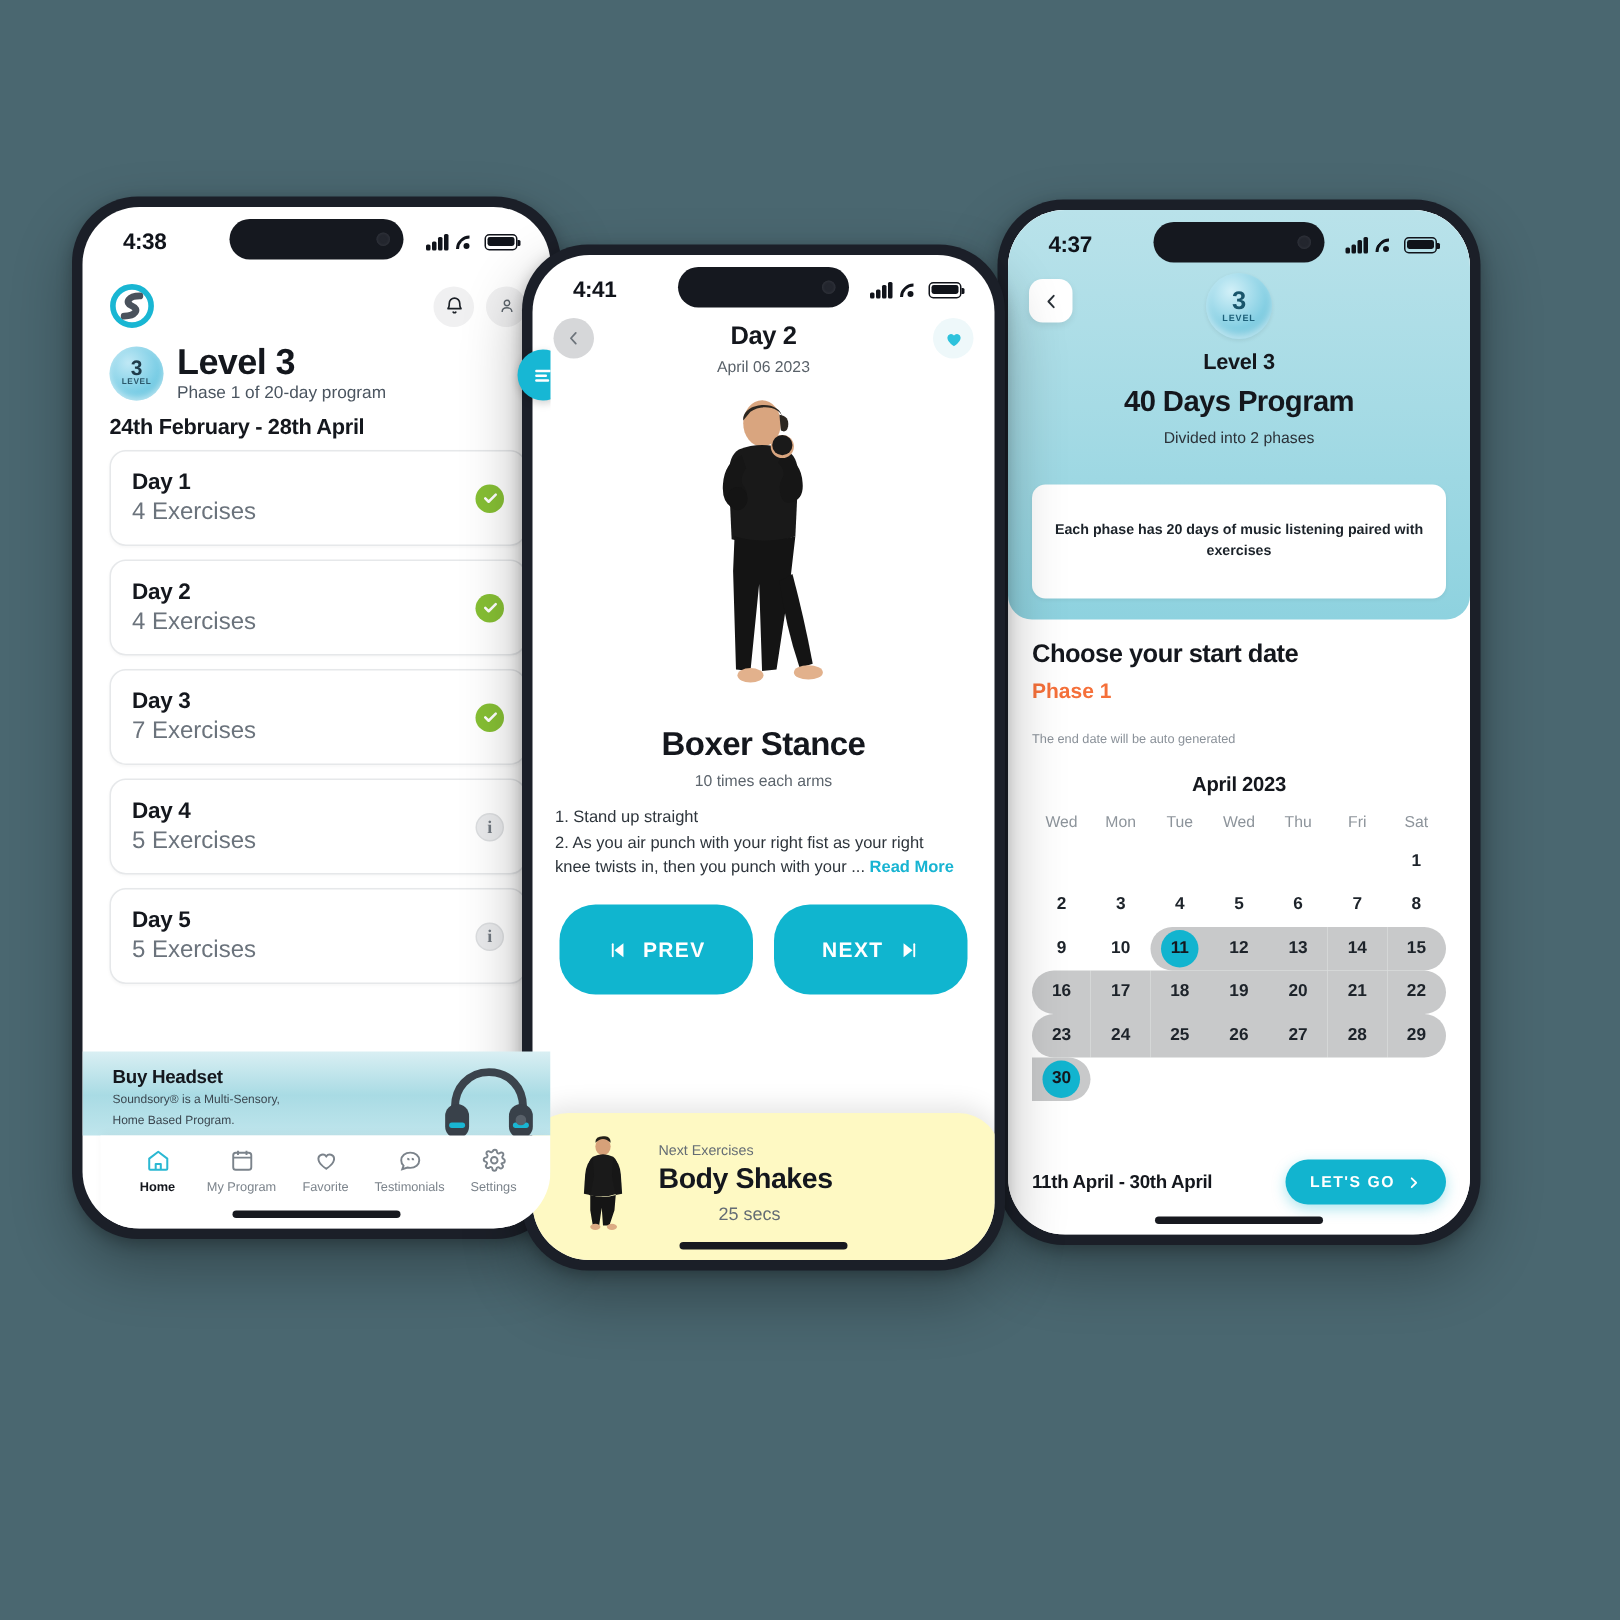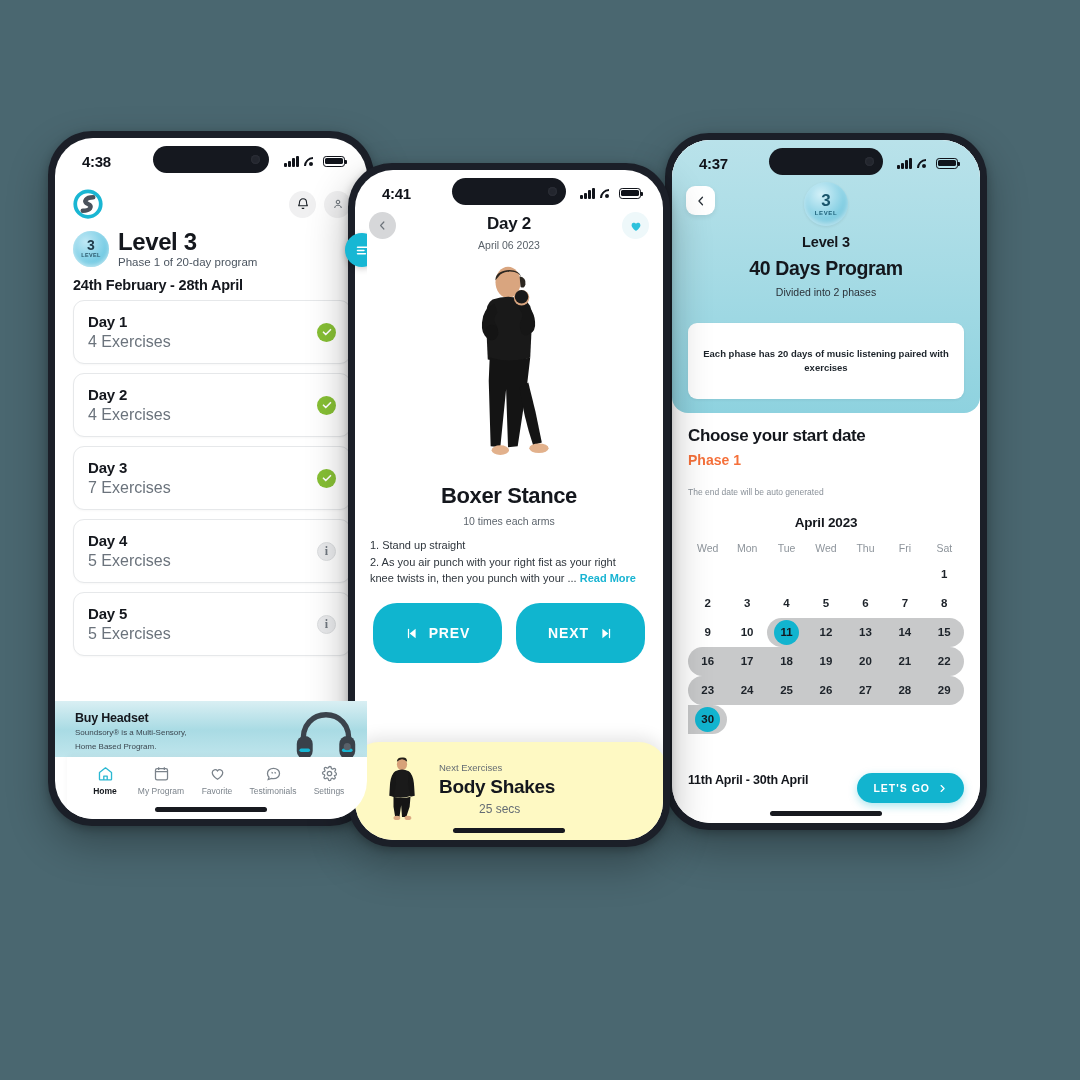--- a/index.html
+++ b/index.html
@@ -237,21 +237,21 @@
   .cal-cell .dot {
     width:25px;height:25px;border-radius:50%;
     display:flex;align-items:center;justify-content:center;
     position:relative; z-index:2;
   }
   .cal-cell.sel .dot { background:#12b4cf; color:#14171d; }
   .cal-cell.rstart { border-radius:16px 0 0 16px; }
   .cal-cell.rend { border-radius:0 16px 16px 0; }
   .p3-foot {
     position:absolute; left:0;right:0; bottom:20px;
-    display:flex;align-items:flex-start;justify-content:space-between;
+    display:flex;align-items:center;justify-content:space-between;
     padding:0 16px;
   }
   .p3-range { font-size:12.5px;font-weight:bold;color:#14171d;letter-spacing:-.2px;}
   .lets-go {
     height:30px;padding:0 16px;border-radius:18px;background:#12b4cf;
     display:flex;align-items:center;gap:7px;
     color:#fff;font-size:10.5px;font-weight:bold;letter-spacing:1px;
     box-shadow:0 3px 9px rgba(18,180,207,.35);
   }
 </style>

